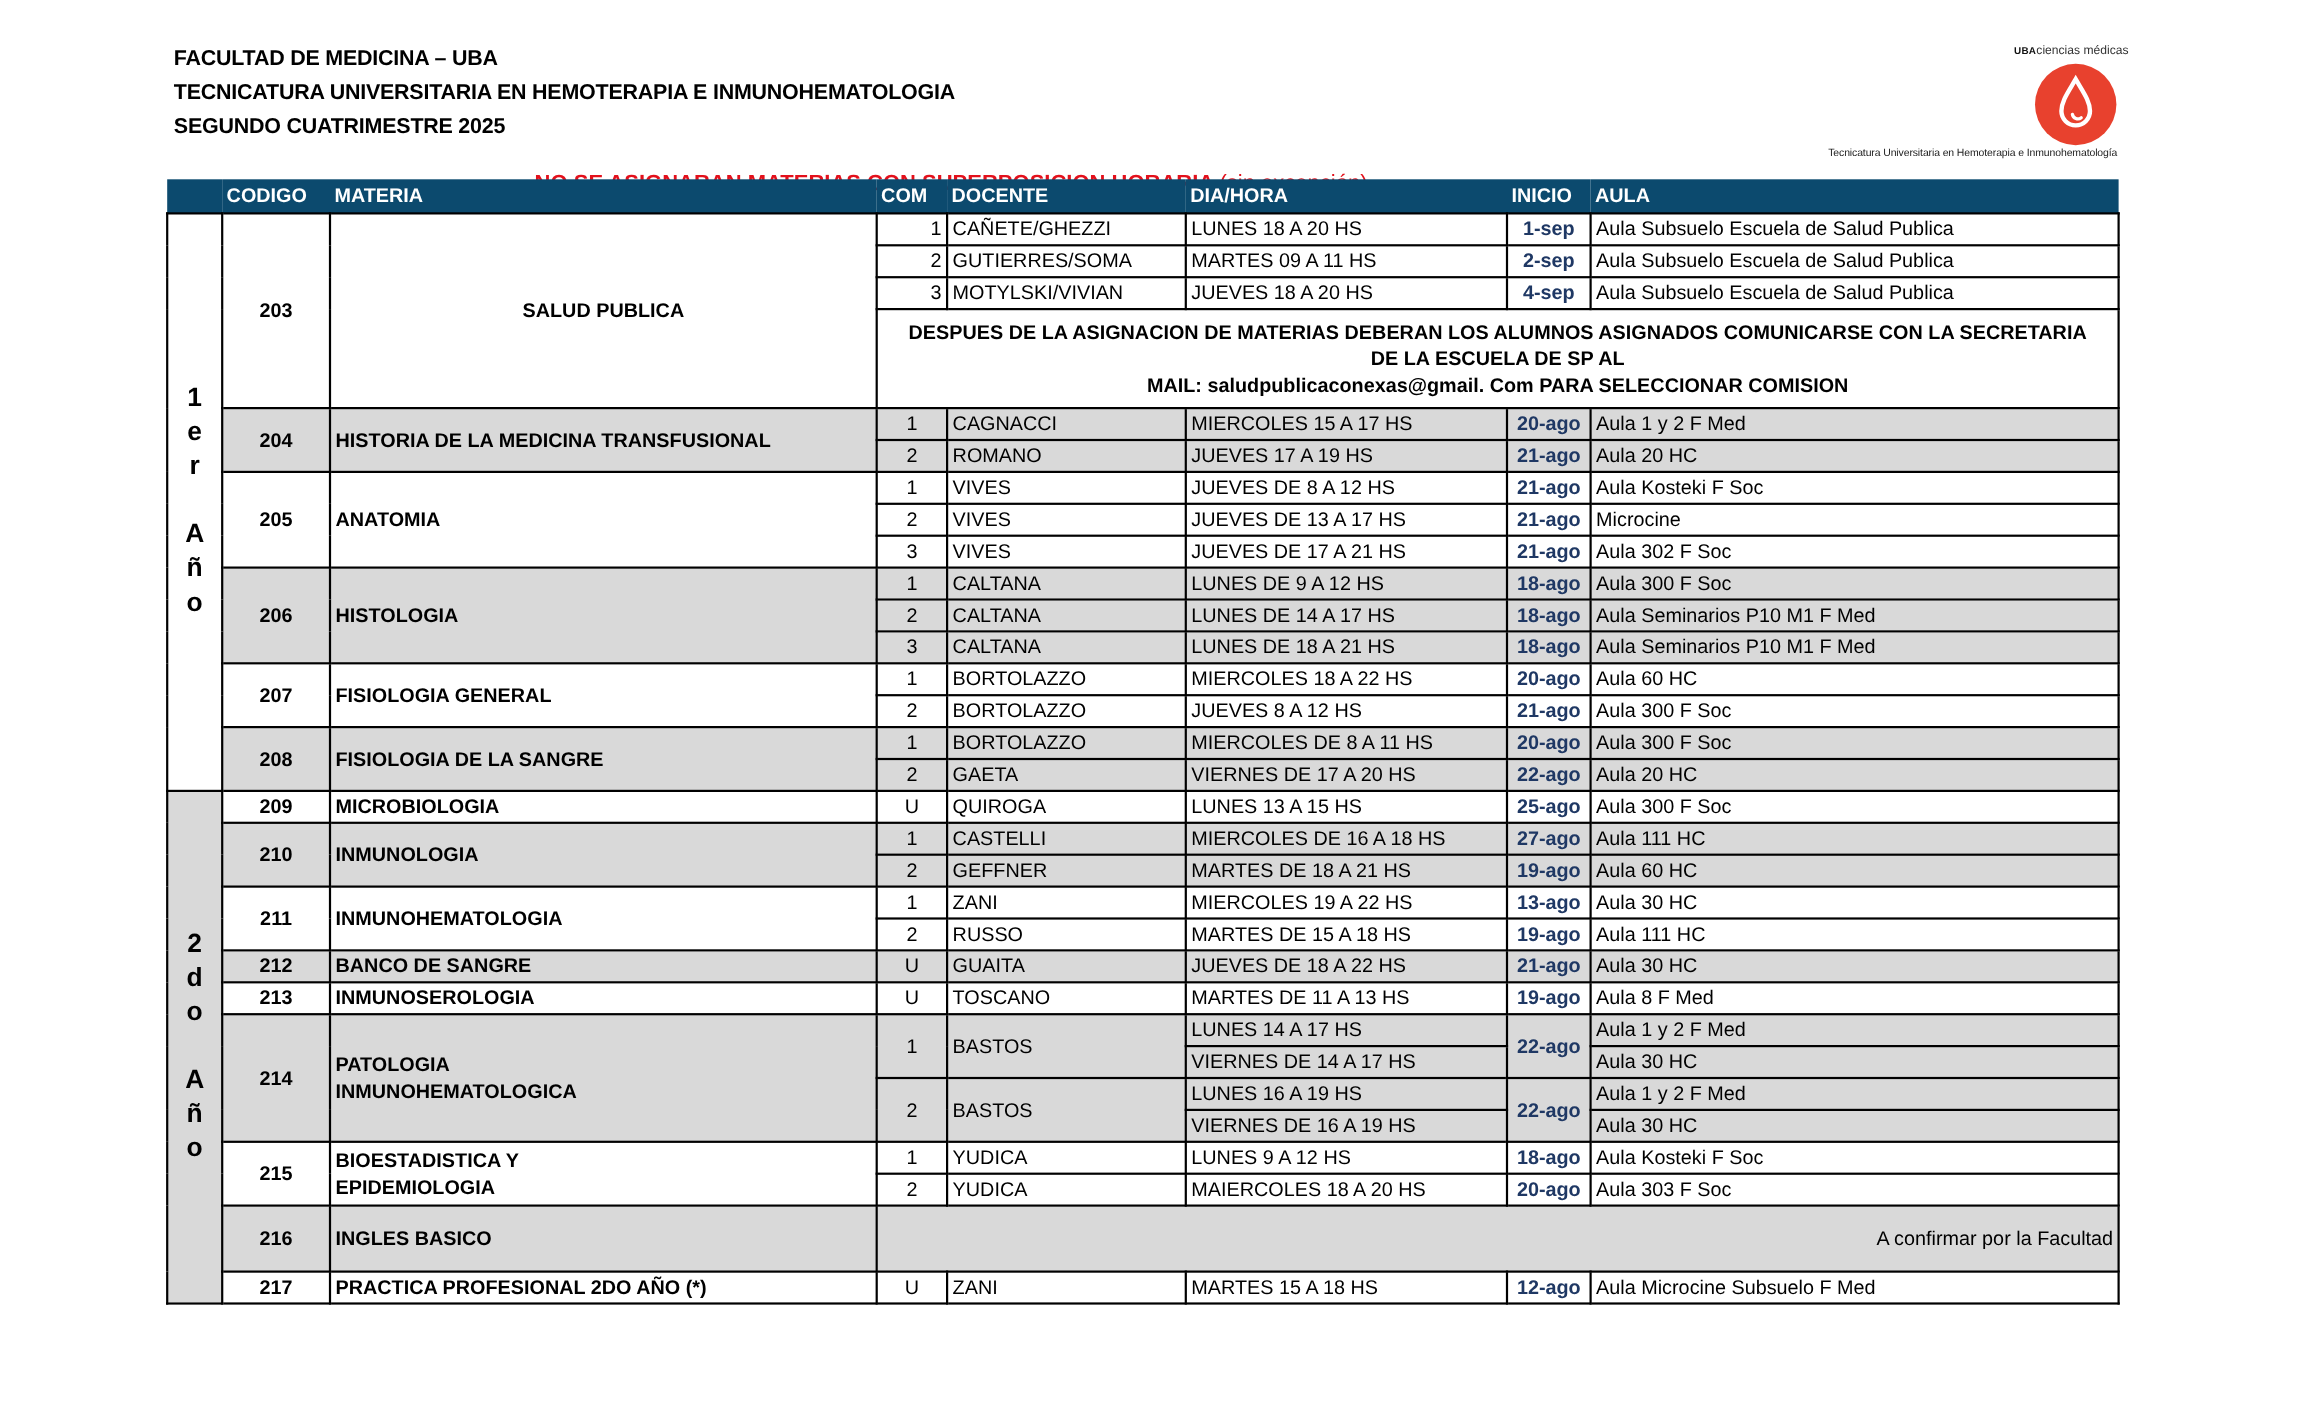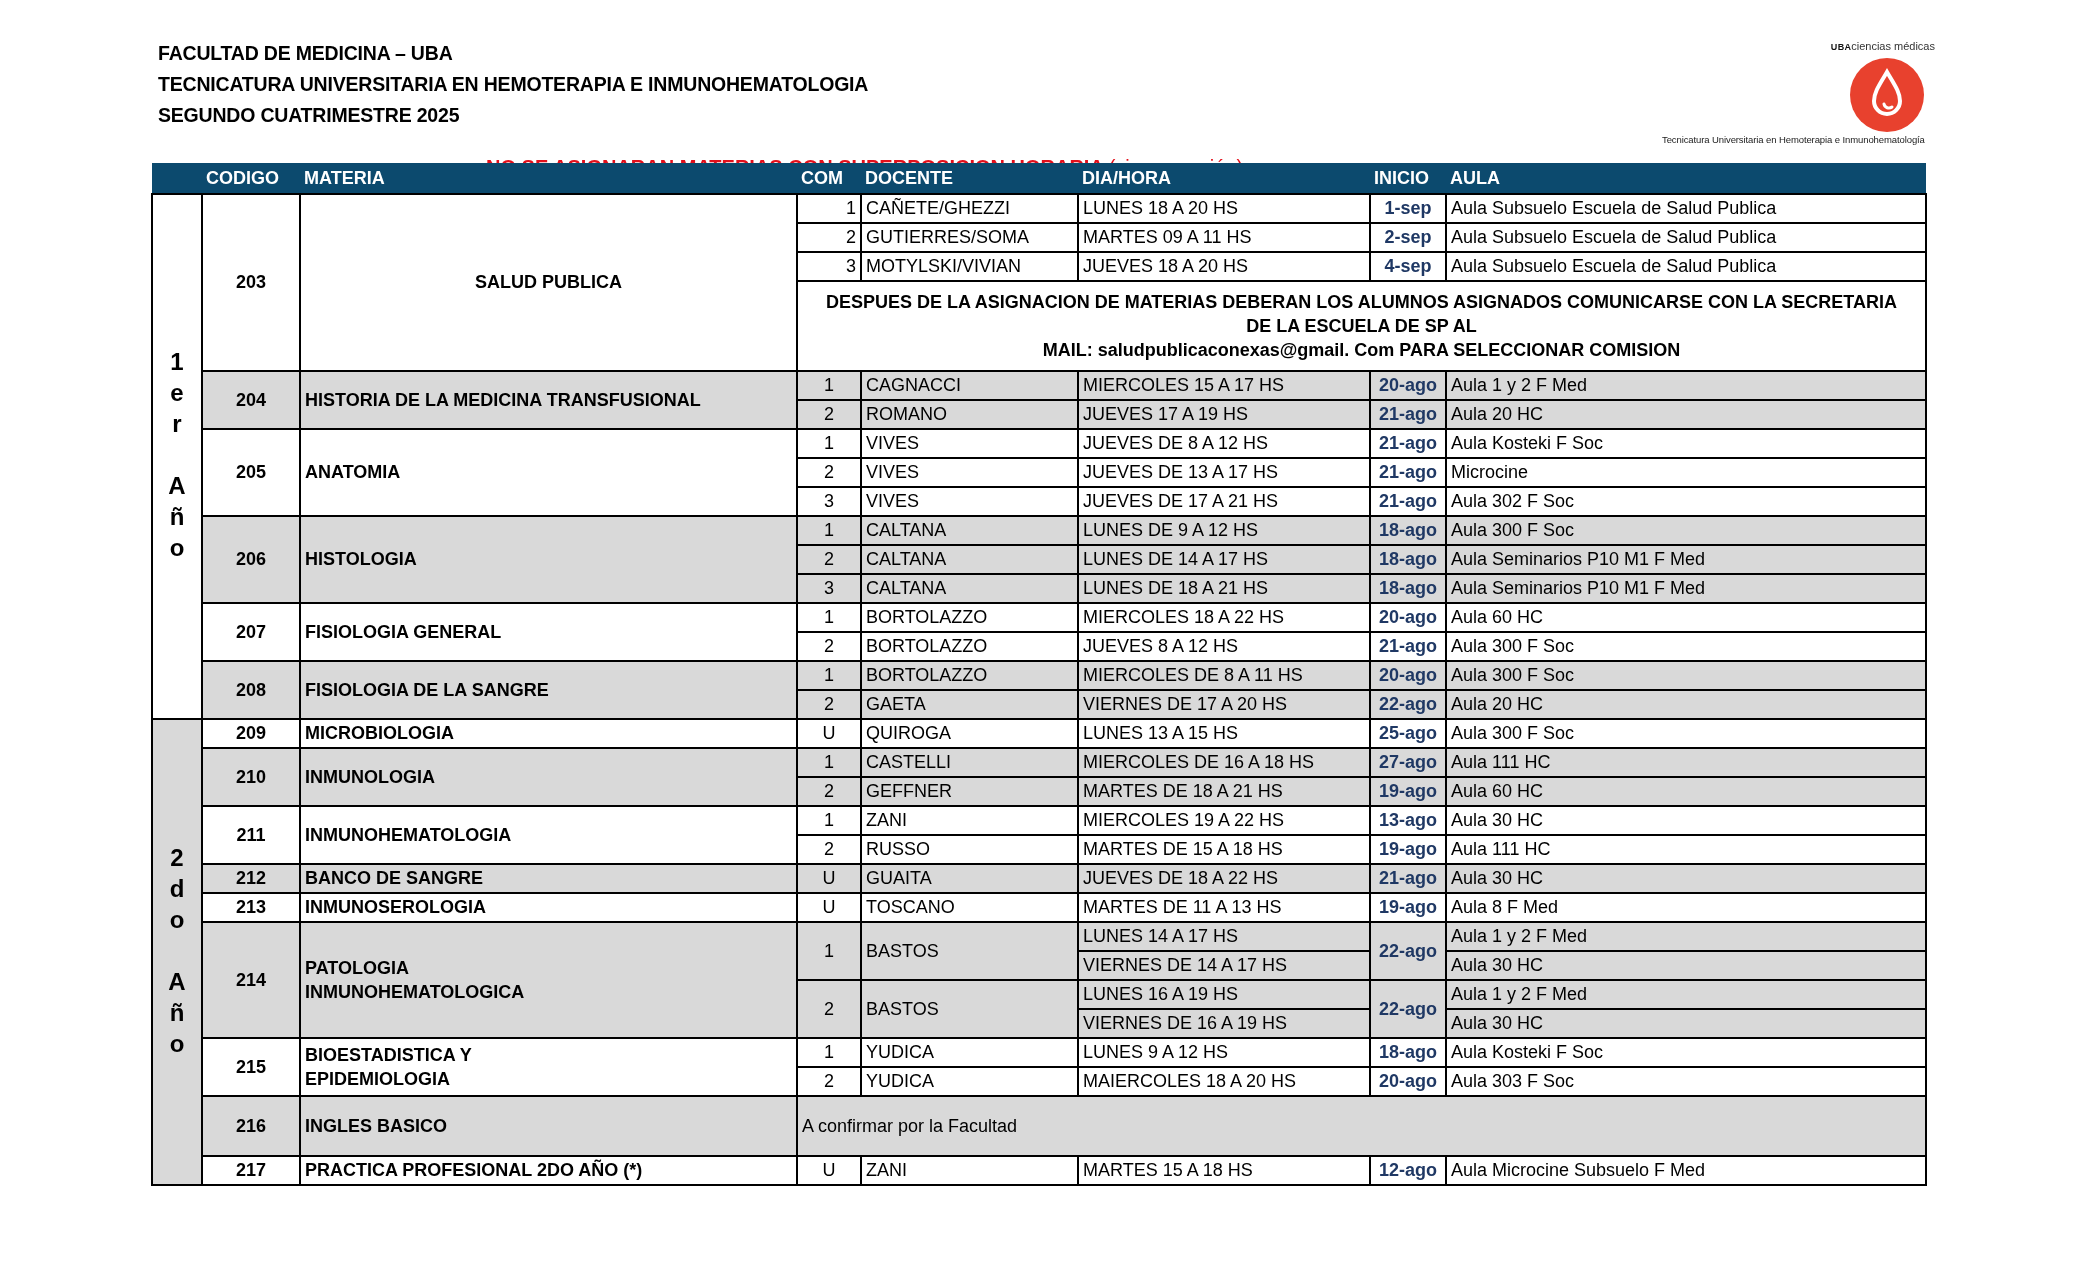--- a/index.html
+++ b/index.html
@@ -23,21 +23,21 @@
   .year span { display:block; height:31px; }
   .cod { text-align:center; font-weight:bold; }
   .mat { font-weight:bold; }
   .mat.center { text-align:center; }
   .mat.wrap { white-space:normal !important; line-height:24px !important; }
   .com-r { text-align:right; }
   .com-c { text-align:center; }
   .dia { font-weight:normal; }
   .ini { text-align:center; color:#1f3864; font-weight:bold; }
   .notice { text-align:center; font-weight:bold; white-space:normal !important; line-height:24px !important; height:88px !important; font-size:18px; }
-  .confirm { text-align:left; height:58px !important;margin-left:29px; }
+  .confirm { text-align:right; height:58px !important;margin-left:29px; }
   tr.tall td { height:58px; }
 </style>
 </head>
 <body>
 
 <div class="hdr-line" style="top:42px">FACULTAD DE MEDICINA – UBA</div>
 <div class="hdr-line" style="top:73px">TECNICATURA UNIVERSITARIA EN HEMOTERAPIA E INMUNOHEMATOLOGIA</div>
 <div class="hdr-line" style="top:104px">SEGUNDO CUATRIMESTRE 2025</div>
 <div class="warn"><span>NO SE ASIGNARAN MATERIAS CON SUPERPOSICION HORARIA</span> <span class="paren">(sin excepción)</span></div>
 

